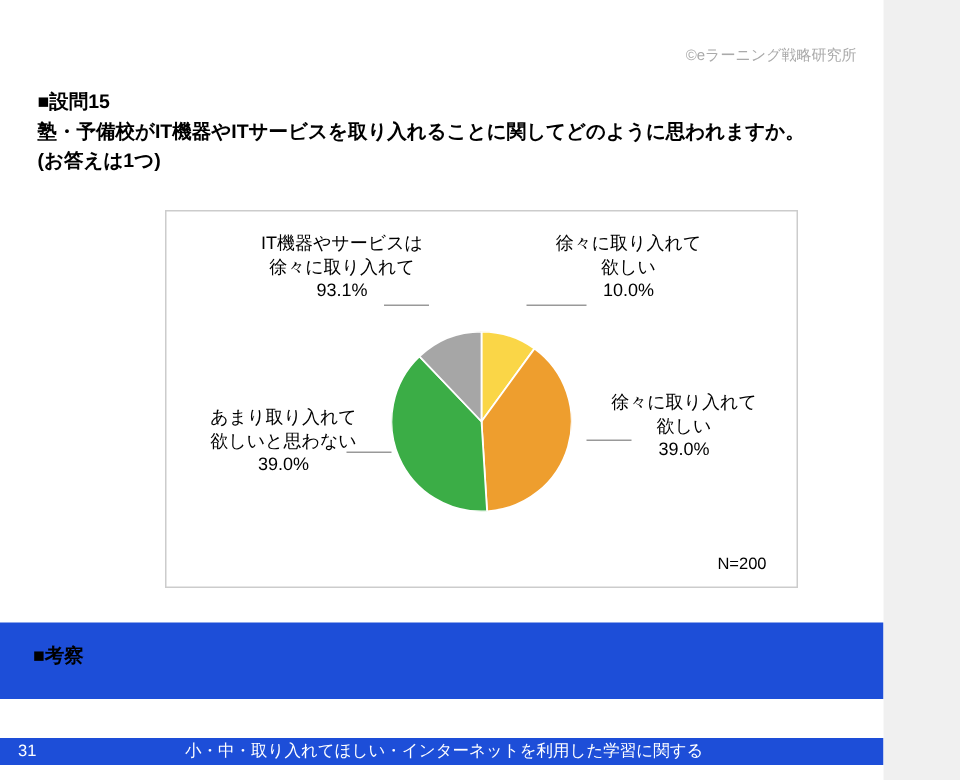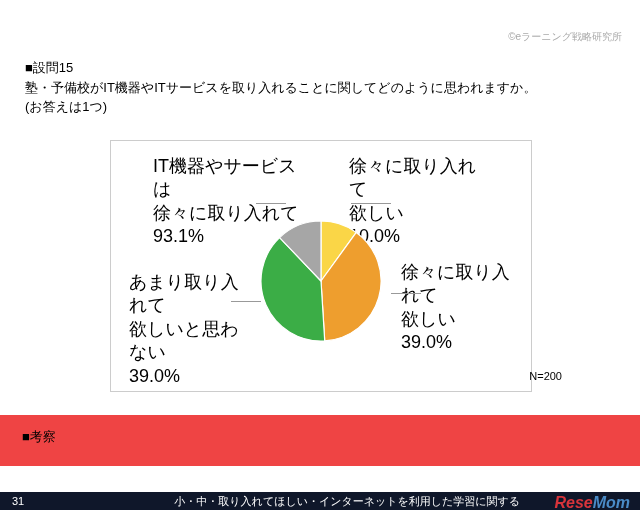--- a/index.html
+++ b/index.html
@@ -1,27 +1,27 @@
 <!DOCTYPE html>
 <html><head>
 <meta charset="utf-8">
 <style>
 body{margin:0;font-family:"Meiryo","MS PGothic",sans-serif;background:#f0f0f0}
-.page{width:640px;height:520px;background:#fff;position:relative;overflow:hidden}
+.page{width:589px;height:520px;background:#fff;position:relative;overflow:hidden}
 .copyright{position:absolute;top:30px;right:18px;font-size:10px;color:#aaa}
-.question{position:absolute;top:58px;left:25px;right:25px;font-size:13px;font-weight:normal;line-height:1.5}
+.question{position:absolute;top:58px;left:25px;right:25px;font-size:13px;font-weight:bold;line-height:1.5}
 .chart-box{position:absolute;top:140px;left:110px;width:420px;height:250px;border:1px solid #ccc}
 .pie{position:absolute;top:80px;left:150px;width:120px;height:120px}
 .pie-svg{width:100%;height:100%}
-.label{position:absolute;font-size:18px;text-align:left;line-height:1.3}
+.label{position:absolute;font-size:12px;text-align:center;line-height:1.3}
 .label .pct{display:block}
 .leader{position:absolute;background:#999}
 .ncount{position:absolute;top:370px;right:78px;font-size:11px}
-.analysis{position:absolute;top:415px;left:0;right:0;background:#ef4444;padding:12px 22px 18px;font-size:13px;font-weight:normal;line-height:1.6}
-.footer{position:absolute;bottom:10px;left:0;right:0;height:18px;background:#0f172a;color:#fff;font-size:11px;line-height:18px}
+.analysis{position:absolute;top:415px;left:0;right:0;background:#1d4ed8;padding:12px 22px 18px;font-size:13px;font-weight:bold;line-height:1.6}
+.footer{position:absolute;bottom:10px;left:0;right:0;height:18px;background:#1d4ed8;color:#fff;font-size:11px;line-height:18px}
 .pagenum{position:absolute;left:12px}
 .ftitle{position:absolute;right:120px}
 .logo{position:absolute;right:10px;bottom:8px;font-size:16px;font-weight:bold;font-style:italic}
 .logo .r{color:#d8343b}.logo .m{color:#4a8bc7}
 </style>
 </head>
 <body>
 
 <div class="page">
   <div class="copyright">©eラーニング戦略研究所</div>
@@ -70,16 +70,13 @@
   <div class="ncount">N=200</div>
 
   <div class="analysis">
     <span>■考察</span><br>
   </div>
 
   <div class="footer">
     <span class="pagenum">31</span>
     <span class="ftitle">小・中・取り入れてほしい・インターネットを利用した学習に関する</span>
   </div>
-  <div class="logo">
-    <span class="r">Rese</span><span class="m">Mom</span>
-  </div>
 </div>
 
 </body></html>

